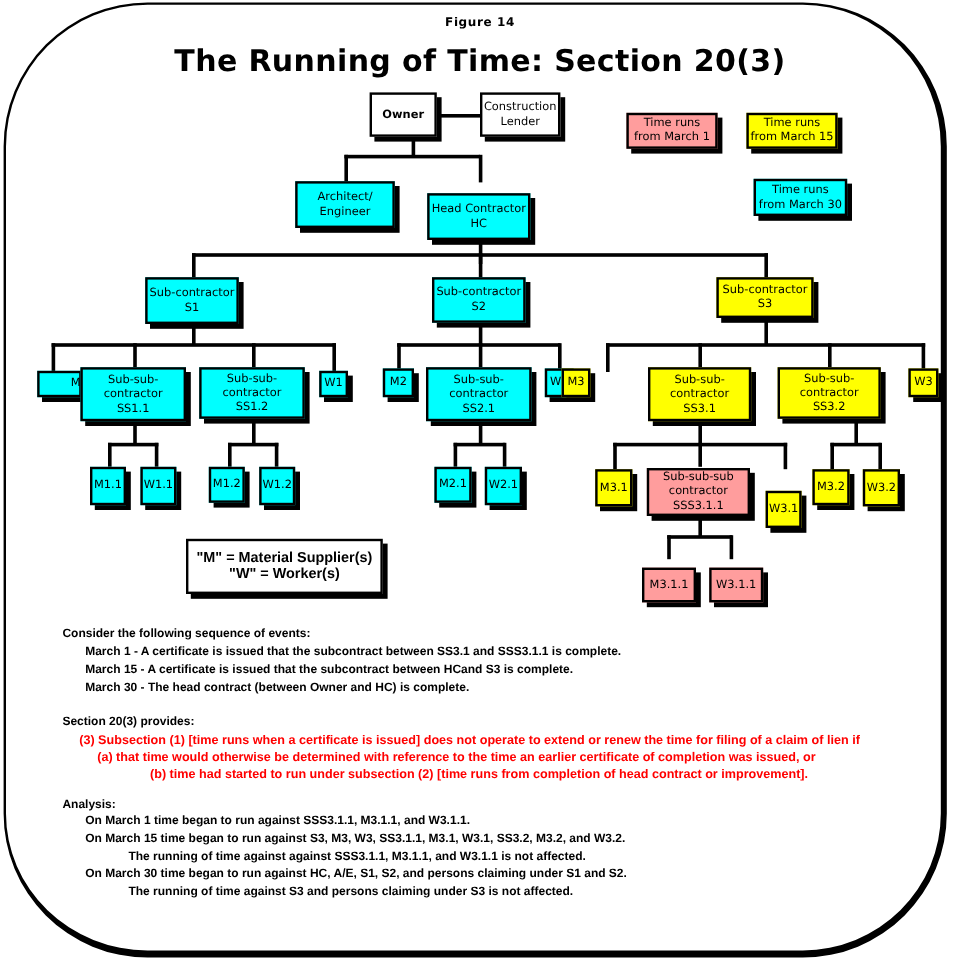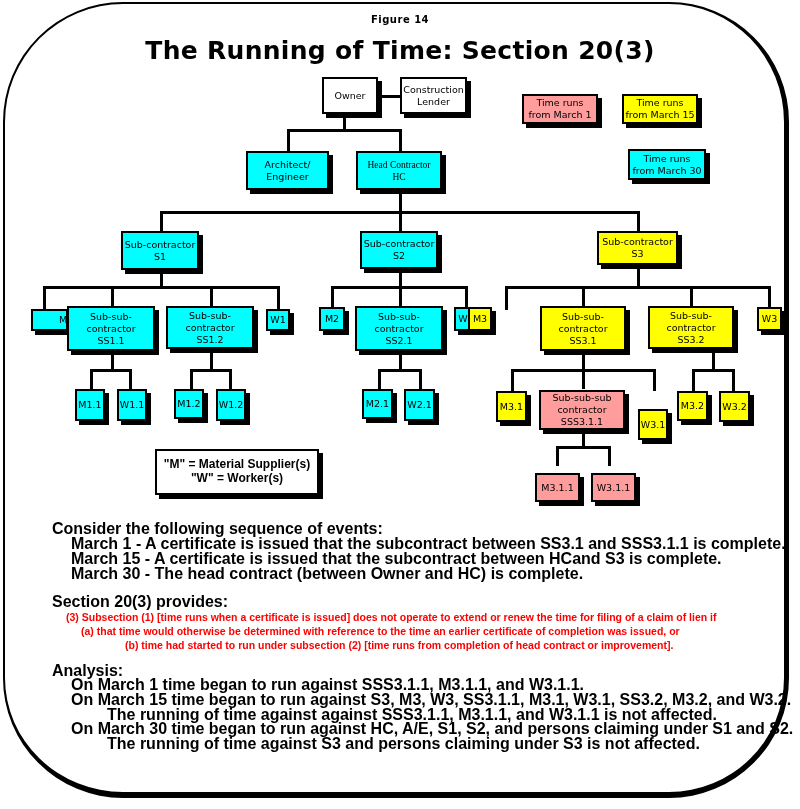--- a/index.html
+++ b/index.html
@@ -8,21 +8,21 @@
   .fig-label { position: absolute; left: 0; width: 800px; top: 14px; text-align: center; font-family: "DejaVu Sans", sans-serif; font-weight: bold; font-size: 10px; letter-spacing: 0.5px; }
   .title { position: absolute; left: 0; width: 800px; top: 36px; text-align: center; font-family: "DejaVu Sans", sans-serif; font-weight: 900; font-size: 25px; letter-spacing: 0.3px; }
   .box { position: absolute; border: 2px solid #000; box-sizing: border-box; box-shadow: 4px 4px 0 #000; display: flex; align-items: center; justify-content: center; text-align: center; font-family: "DejaVu Sans", sans-serif; font-size: 9.5px; line-height: 12px; color: #000; white-space: pre-line; }
   .cyan { background: #00ffff; }
   .yellow { background: #ffff00; }
   .pink { background: #ff9d9d; }
   .white { background: #ffffff; }
   .h { position: absolute; height: 3px; background: #000; }
   .v { position: absolute; width: 3px; background: #000; }
   .legend { position: absolute; left: 155px; top: 449px; width: 164px; height: 46px; border: 2px solid #000; box-shadow: 4px 4px 0 #000; background: #fff; box-sizing: border-box; text-align: center; font-family: "Liberation Sans", sans-serif; font-weight: bold; font-size: 12px; line-height: 14px; padding-top: 6px; }
-  .text { position: absolute; font-family: "Liberation Sans", sans-serif; font-weight: bold; font-size: 16px; line-height: 14px; color: #000; white-space: nowrap; }
+  .text { position: absolute; font-family: "Liberation Sans", sans-serif; font-weight: bold; font-size: 10px; line-height: 14px; color: #000; white-space: nowrap; }
   .red { color: #ff0000; font-size: 10.5px; line-height: 13px; }
 </style>
 </head>
 <body>
 
 <div class="frame"></div>
 
 <div class="fig-label">Figure 14</div>
 <div class="title">The Running of Time: Section 20(3)</div>
 
@@ -82,26 +82,26 @@
 <div class="v" style="left:653px;top:369px;height:22px;"></div>
 <div class="v" style="left:712px;top:349px;height:22px;"></div>
 <div class="h" style="left:692px;top:369px;width:42px;"></div>
 <div class="v" style="left:692px;top:369px;height:22px;"></div>
 <div class="v" style="left:732px;top:369px;height:22px;"></div>
 <div class="v" style="left:582px;top:430px;height:18px;"></div>
 <div class="h" style="left:556px;top:446px;width:54px;"></div>
 <div class="v" style="left:556px;top:446px;height:20px;"></div>
 <div class="v" style="left:608px;top:446px;height:20px;"></div>
 
-<div class="box white" style="left:322px;top:77px;width:56px;height:37px;">Owner</div>
+<div class="box white" style="left:308px;top:77px;width:56px;height:37px;font-weight:bold;">Owner</div>
 <div class="box white" style="left:400px;top:77px;width:67px;height:37px;">Construction
 Lender</div>
 <div class="box cyan" style="left:246px;top:151px;width:83px;height:39px;">Architect/
 Engineer</div>
-<div class="box cyan" style="left:356px;top:151px;width:86px;height:39px;font-family:Liberation Serif, serif;">Head Contractor
+<div class="box cyan" style="left:356px;top:161px;width:86px;height:39px;">Head Contractor
 HC</div>
 
 <div class="box cyan" style="left:121px;top:231px;width:78px;height:39px;">Sub-contractor
 S1</div>
 <div class="box cyan" style="left:360px;top:231px;width:78px;height:38px;">Sub-contractor
 S2</div>
 <div class="box yellow" style="left:597px;top:231px;width:81px;height:34px;">Sub-contractor
 S3</div>
 
 <div class="box cyan" style="left:31px;top:309px;width:24px;height:22px;padding-left:33px;">M1</div>

